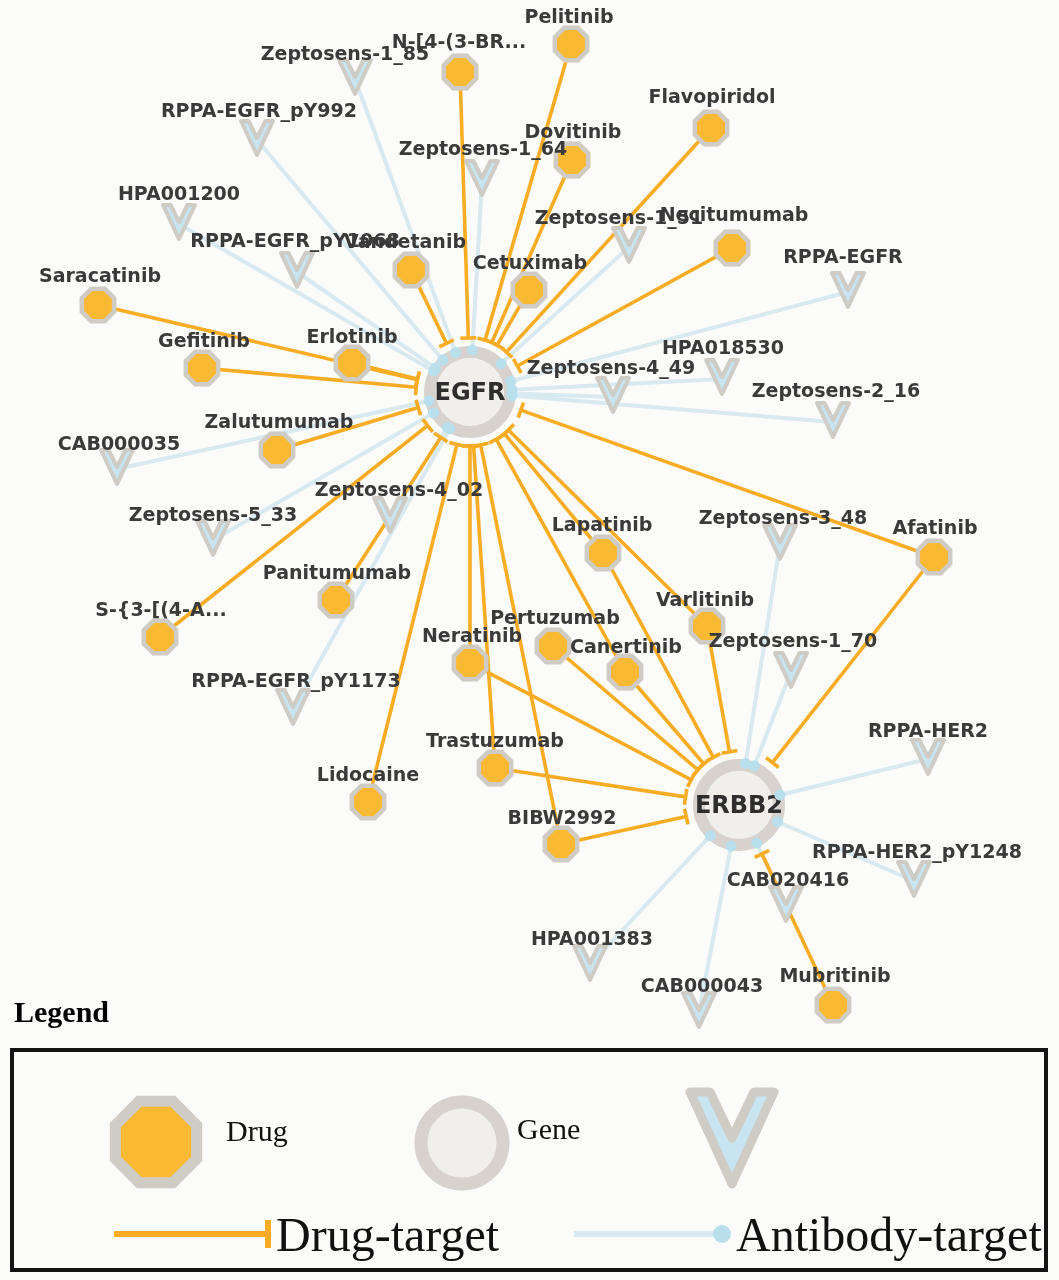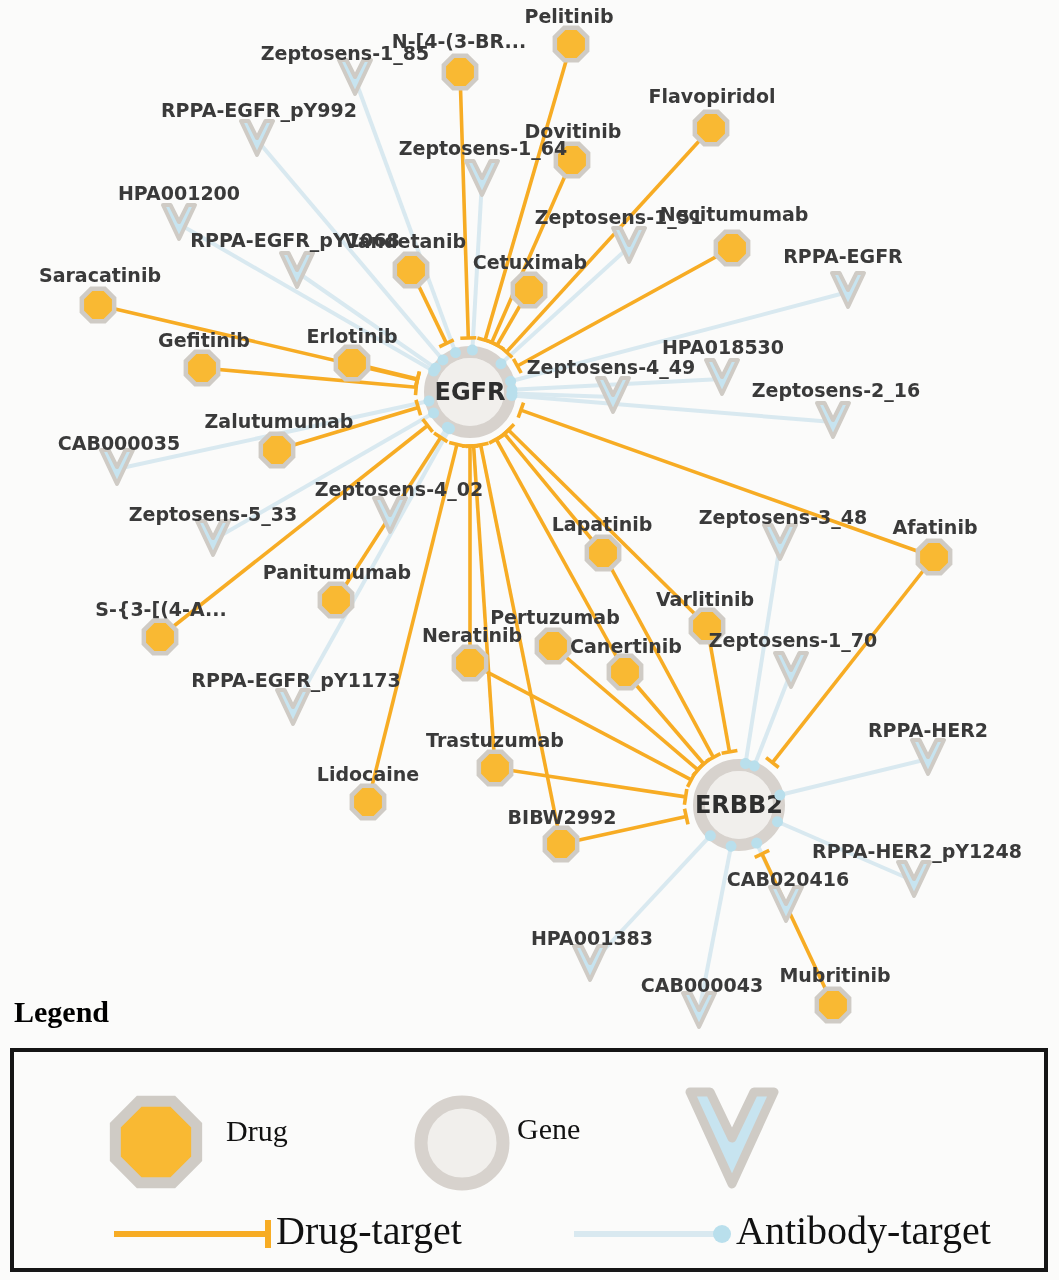--- a/index.html
+++ b/index.html
@@ -8,21 +8,21 @@
   #net{position:absolute;left:0;top:0;}
   .node-label{font-weight:bold;font-size:19px;fill:var(--c-label,#3A3A3A);}
   .gene-label{font-weight:bold;font-size:24px;fill:#2e2e2e;}
   
   #legend-title{position:absolute;left:14px;top:995px;font-family:"Liberation Serif",serif;
                 font-weight:bold;font-size:30px;color:#000;}
   #legend-box{position:absolute;left:10px;top:1048px;width:1030px;height:216px;
               border:4px solid #151515;background:var(--c-background,#FBFBFA);}
   .lg-item{position:absolute;font-family:"Liberation Serif",serif;color:#111;}
   .lg-big{font-size:30px;}
-  .lg-small{font-size:40px;}
+  .lg-small{font-size:48px;}
   .lg-icon{position:absolute;}
 </style>
 </head>
 <body>
 
 <div id="stage">
   <svg id="net" width="1059" height="1280" viewBox="0 0 1059 1280" xmlns="http://www.w3.org/2000/svg">
       <defs>
         <marker id="m-tee" viewBox="-8 -10 16 20" refX="0" refY="0" markerWidth="16" markerHeight="20" orient="auto" markerUnits="userSpaceOnUse">
           <path d="M0,-8 L0,8" stroke="#F7AC24" stroke-width="3.6"></path>

